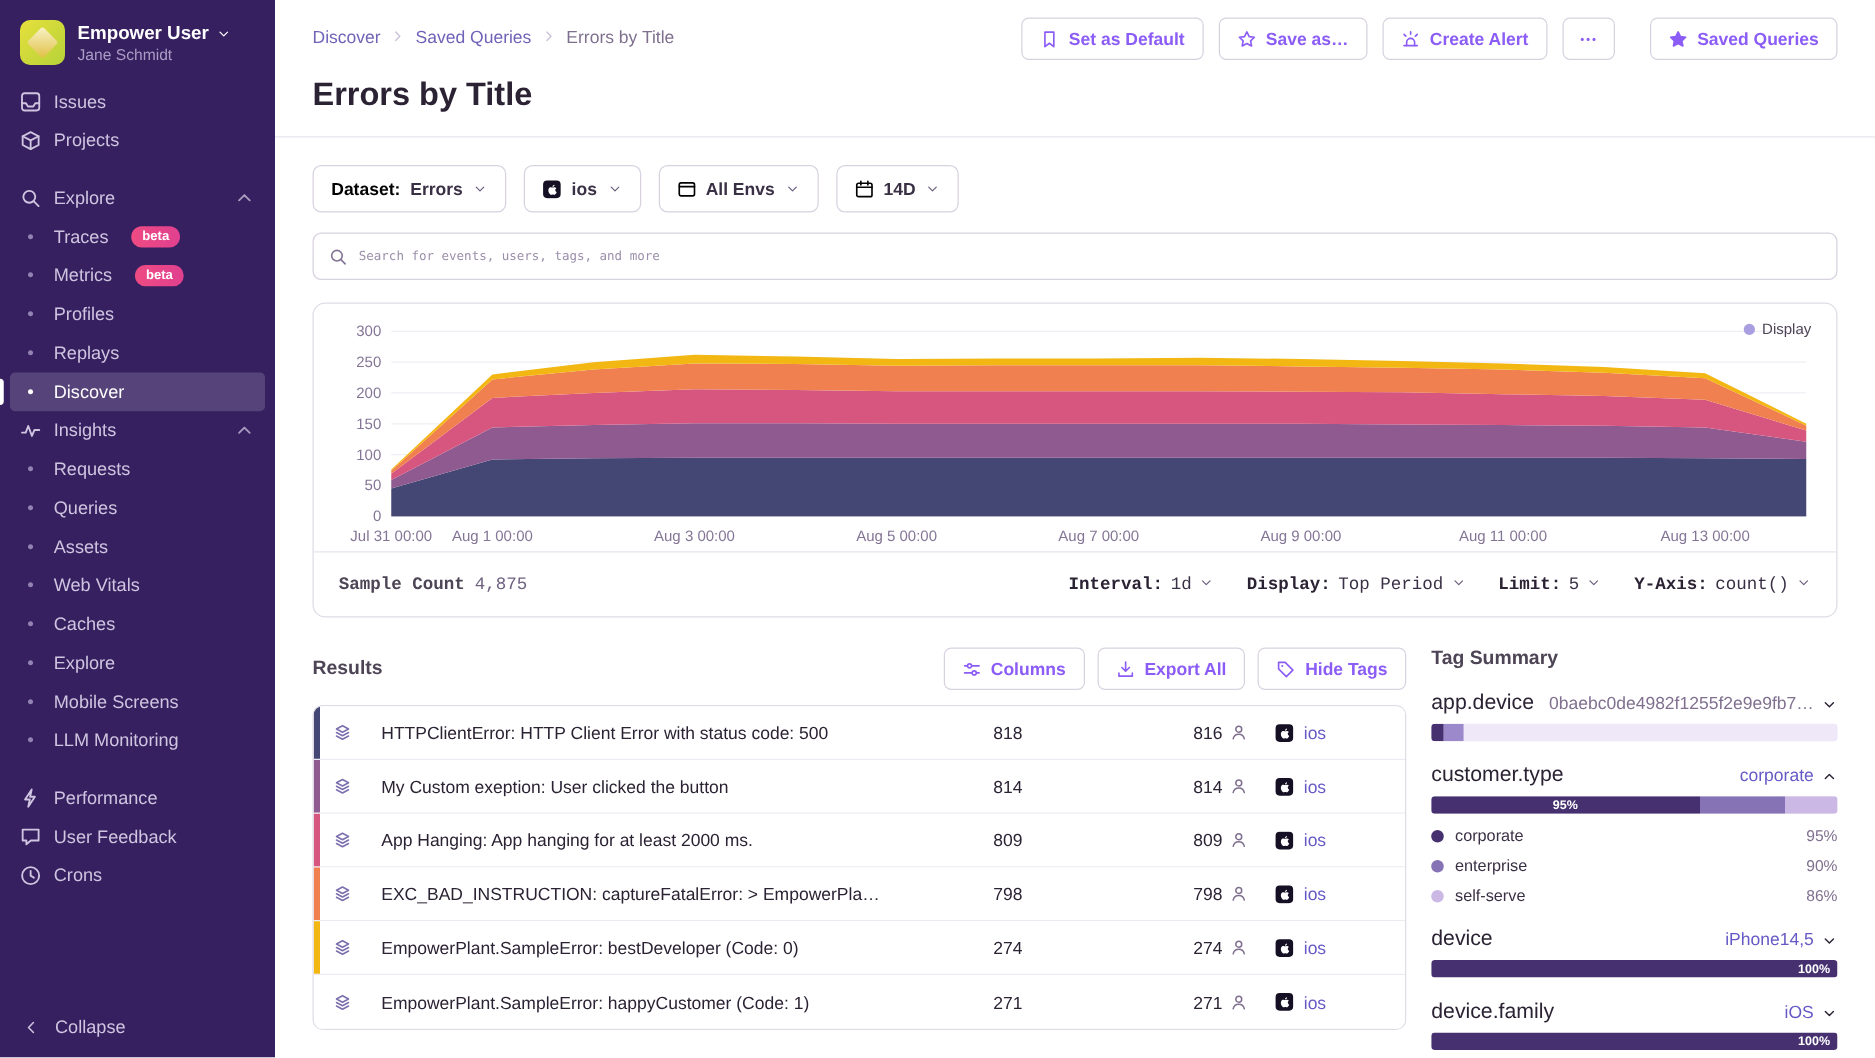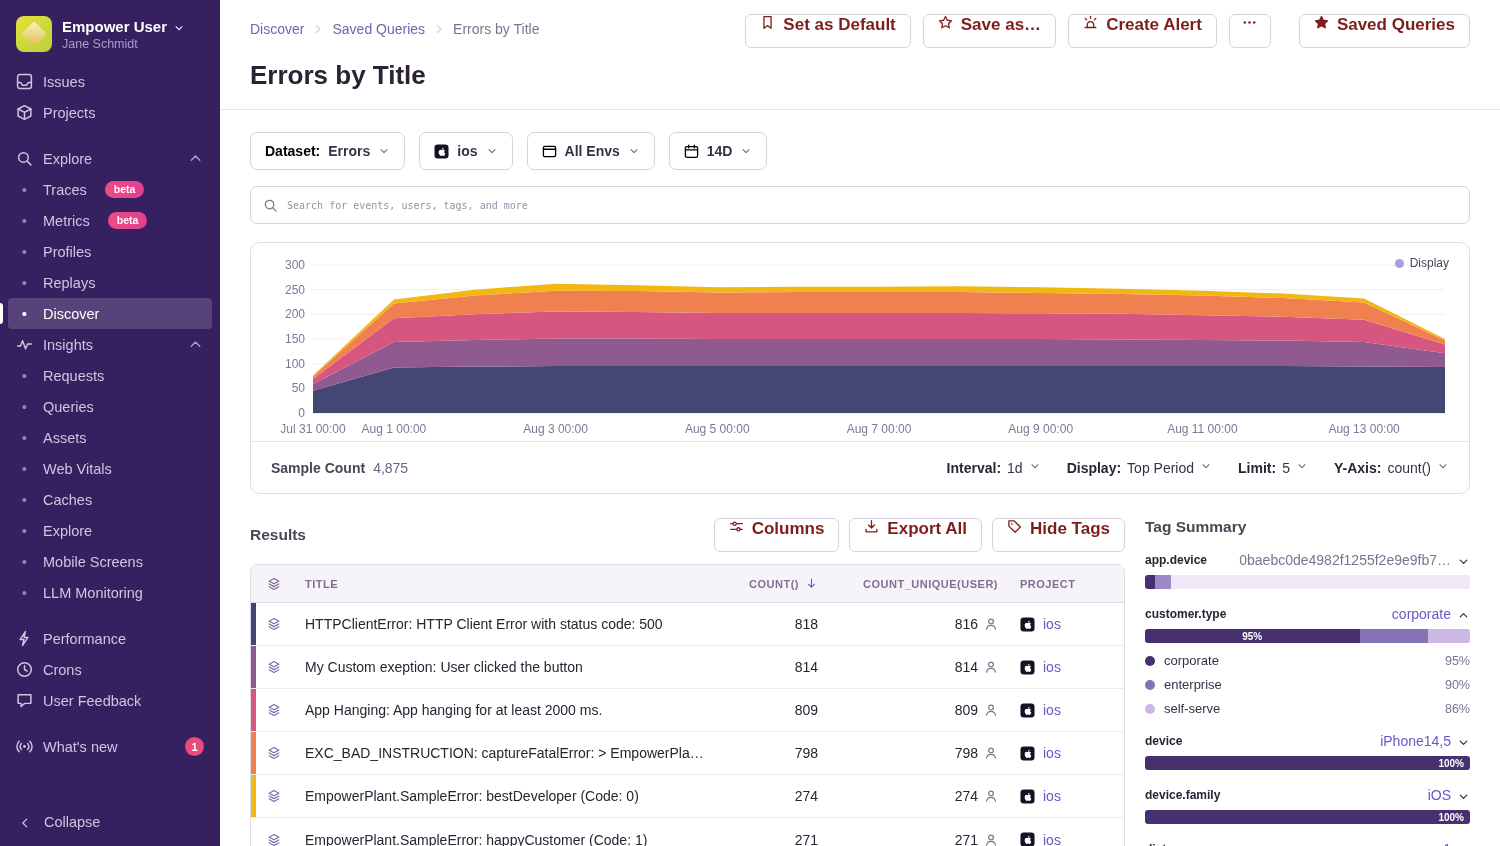--- a/index.html
+++ b/index.html
@@ -41,22 +41,22 @@
   
   main { flex:1; min-width:0; display:flex; flex-direction:column; }
   .topbar { padding:14px 30px 0; border-bottom:1px solid #e7e3ed; }
   .topbar-row { display:flex; justify-content:space-between; align-items:flex-start; }
   .breadcrumb { display:flex; align-items:center; gap:8px; font-size:14px; padding-top:7px; }
   .crumb.link { color:#6f63b8; cursor:pointer; }
   .crumb.current { color:#80708f; }
   .breadcrumb .sep { color:#c9c2d6; display:flex; }
   h1.page-title { font-size:26px; margin:12px 0 18px; font-weight:700; color:#2b2233; }
   .actions { display:flex; gap:12px; align-items:center; }
-  .btn { height:34px; display:inline-flex; gap:8px; padding:0 14px; background:#fff;
-    border:1px solid #d8d2e0; border-radius:6px; font-size:17px; font-weight:600; color:#7f1d1d; cursor:pointer; }
+  .btn { height:34px; display:inline-flex; align-items:center; gap:8px; padding:0 14px; background:#fff;
+    border:1px solid #d8d2e0; border-radius:6px; font-size:14px; font-weight:600; color:#8b5cf6; cursor:pointer; }
   .btn .ic { width:15px; height:15px; }
   .btn.icon-only { width:42px; justify-content:center; padding:0; }
   .btn.gap-left { margin-left:16px; }
 
   .page-body { flex:1; padding:22px 30px; overflow:hidden; }
   .filter-row { display:flex; gap:14px; margin-bottom:16px; }
   .filter-btn { height:38px; display:inline-flex; align-items:center; gap:8px; padding:0 14px;
     border:1px solid #d8d2e0; border-radius:7px; font-size:14px; cursor:pointer; background:#fff; }
   .filter-btn .prefix { font-weight:700; }
   .filter-btn .val { font-weight:600; color:#3a3045; }
@@ -65,21 +65,21 @@
   .search-bar { height:38px; border:1px solid #d8d2e0; border-radius:7px; display:flex; align-items:center;
     gap:9px; padding:0 12px; margin-bottom:18px; color:#847596; cursor:text; background:#fff; }
   .search-bar .placeholder { font-family:"DejaVu Sans Mono","Liberation Mono",monospace; font-size:10px; color:#9b8fab; }
 
   .chart-panel { border:1px solid #e0dce5; border-radius:10px; margin-bottom:24px; background:#fff; }
   .chart-area { position:relative; padding:8px 14px 0; }
   .legend { position:absolute; top:13px; right:20px; display:flex; align-items:center; gap:6px;
     font-size:12px; color:#4d4455; cursor:pointer; z-index:2; }
   .legend .ldot { width:9px; height:9px; border-radius:50%; }
   .chart-footer { border-top:1px solid #e7e3ed; display:flex; justify-content:space-between; align-items:center;
-    padding:0 20px; height:52px; font-size:14px; }
+    padding:0 20px; height:52px; font-size:14px;font-family:Liberation Mono, monospace; }
   .sample .lbl { font-weight:700; color:#4d4455; }
   .sample .val { color:#6e6280; margin-left:8px; }
   .chart-controls { display:flex; gap:26px; align-items:center; }
   .cctrl { display:flex; gap:6px; cursor:pointer; }
   .cctrl .lbl { font-weight:700; }
   .cctrl .val { color:#3a3045; }
 
   .content-row { display:flex; gap:20px; }
   .results-col { flex:1; min-width:0; }
   .results-head { display:flex; justify-content:space-between; align-items:center; margin-bottom:12px; }
@@ -102,21 +102,21 @@
   .stack-ic { color:#7b6fae; display:flex; }
   .thead .stack-ic { color:#80708f; }
   .sort-arrow { color:#6559c5; display:flex; }
   .user-ic { color:#80708f; display:flex; }
   .proj-link { color:#6559c5; cursor:pointer; }
 
   .tag-col { width:325px; min-width:325px; }
   .tag-col .sec-title { margin-bottom:16px; }
   .tag-section { margin-bottom:17px; }
   .tag-krow { display:flex; align-items:center; font-size:14px; margin-bottom:7px; gap:6px; cursor:pointer; }
-  .tag-key { font-weight:700; color:#2b2233; font-size:12px; margin-right:auto; }
+  .tag-key { font-weight:400; color:#2b2233; font-size:17px; margin-right:auto; }
   .tag-val { color:#6559c5; white-space:nowrap; }
   .tag-val.muted { color:#80708f; max-width:225px; overflow:hidden; text-overflow:ellipsis; }
   .tag-bar { display:flex; height:14px; border-radius:3px; overflow:hidden; background:#f1ecf8; }
   .tag-seg { height:100%; display:flex; align-items:center; justify-content:center; color:#fff;
     font-size:10px; font-weight:600; }
   .tag-seg.right { justify-content:flex-end; padding-right:6px; }
   .tag-legend { margin-top:10px; }
   .tag-lrow { display:flex; align-items:center; gap:9px; font-size:13px; margin-bottom:9px; color:#3a3045; }
   .tag-lrow .pct { margin-left:auto; color:#80708f; font-size:12.5px; }
   .ldot2 { width:10px; height:10px; border-radius:50%; flex-shrink:0; }
@@ -235,40 +235,32 @@
       </div>
       <div class="nav-gap"></div>
       <div class="nav-item">
         <svg class="ic" width="16" height="16" viewBox="0 0 16 16" fill="none" stroke="currentColor" stroke-width="1.4" stroke-linecap="round" stroke-linejoin="round">
           <path d="M8.8 1.5L3.8 9h3.6l-1.2 5.5 5-7.5H7.6z"></path>
         </svg>
         <span class="lbl">Performance</span>
       </div>
       <div class="nav-item">
         <svg class="ic" width="16" height="16" viewBox="0 0 16 16" fill="none" stroke="currentColor" stroke-width="1.4" stroke-linecap="round" stroke-linejoin="round">
+          <path d="M2 2.5h12v8.2H8.2L4.8 13.6v-2.9H2z"></path>
+        </svg>
+        <span class="lbl">User Feedback</span>
+      </div>
+      <div class="nav-item">
+        <svg class="ic" width="16" height="16" viewBox="0 0 16 16" fill="none" stroke="currentColor" stroke-width="1.4" stroke-linecap="round" stroke-linejoin="round">
           <circle cx="8" cy="8" r="6.4"></circle>
           <path d="M8 4.4V8l2.5 1.6"></path>
         </svg>
         <span class="lbl">Crons</span>
       </div>
-      <div class="nav-item">
-        <svg class="ic" width="16" height="16" viewBox="0 0 16 16" fill="none" stroke="currentColor" stroke-width="1.4" stroke-linecap="round" stroke-linejoin="round">
-          <path d="M2 2.5h12v8.2H8.2L4.8 13.6v-2.9H2z"></path>
-        </svg>
-        <span class="lbl">User Feedback</span>
-      </div>
       <div class="nav-gap"></div>
-      <div class="nav-item">
-        <svg class="ic" width="16" height="16" viewBox="0 0 16 16" fill="none" stroke="currentColor" stroke-width="1.4" stroke-linecap="round" stroke-linejoin="round">
-          <circle cx="8" cy="8" r="1.3" fill="currentColor" stroke="none"></circle>
-          <path d="M5.1 10.9a4.1 4.1 0 010-5.8M10.9 5.1a4.1 4.1 0 010 5.8M3 13a7 7 0 010-10M13 3a7 7 0 010 10"></path>
-        </svg>
-        <span class="lbl">What's new</span>
-        <span class="count-badge">1</span>
-      </div>
     </nav>
   <div class="collapse-row">
     <span id="collapse-chev"><svg class="ic" width="14" height="14" viewBox="0 0 16 16" fill="none" stroke="currentColor" stroke-width="1.4" stroke-linecap="round" stroke-linejoin="round">
           <path d="M10 3.5L5.5 8l4.5 4.5"></path>
         </svg></span>
     <span>Collapse</span>
   </div>
 </aside>
 
 <main>
@@ -489,38 +481,20 @@
               <button class="btn">
                 <svg class="ic" width="15" height="15" viewBox="0 0 16 16" fill="none" stroke="currentColor" stroke-width="1.4" stroke-linecap="round" stroke-linejoin="round">
                   <path d="M2 2h5.6L14.2 8.6 8.6 14.2 2 7.6z"></path>
                   <circle cx="5.1" cy="5.1" r=".9" fill="currentColor" stroke="none"></circle>
                 </svg>
                 <span>Hide Tags</span>
               </button>
             </div>
         </div>
         <div class="table" id="results-table">
-            <div class="trow thead">
-              <div class="cell c-icon">
-                <span class="stack-ic">
-                  <svg class="ic" width="14" height="14" viewBox="0 0 16 16" fill="none" stroke="currentColor" stroke-width="1.4" stroke-linecap="round" stroke-linejoin="round">
-                    <path d="M8 1.8l5.5 3L8 7.8l-5.5-3z"></path>
-                    <path d="M2.5 8l5.5 3 5.5-3M2.5 11.2l5.5 3 5.5-3"></path>
-                  </svg>
-                </span>
-              </div>
-              <div class="cell">TITLE</div>
-              <div class="cell c-num">COUNT()<span class="sort-arrow">
-                  <svg class="ic" width="13" height="13" viewBox="0 0 16 16" fill="none" stroke="currentColor" stroke-width="1.4" stroke-linecap="round" stroke-linejoin="round">
-                    <path d="M8 2.5v10M4.5 9L8 12.5 11.5 9"></path>
-                  </svg>
-                </span></div>
-              <div class="cell c-num">COUNT_UNIQUE(USER)</div>
-              <div class="cell c-proj">PROJECT</div>
-            </div>
             <div class="tbody">
               <div class="trow">
                 <span class="colorbar" style="background:#444674"></span>
                 <div class="cell c-icon">
                   <span class="stack-ic">
                     <svg class="ic" width="14" height="14" viewBox="0 0 16 16" fill="none" stroke="currentColor" stroke-width="1.4" stroke-linecap="round" stroke-linejoin="round">
                       <path d="M8 1.8l5.5 3L8 7.8l-5.5-3z"></path>
                       <path d="M2.5 8l5.5 3 5.5-3M2.5 11.2l5.5 3 5.5-3"></path>
                     </svg>
                   </span>

